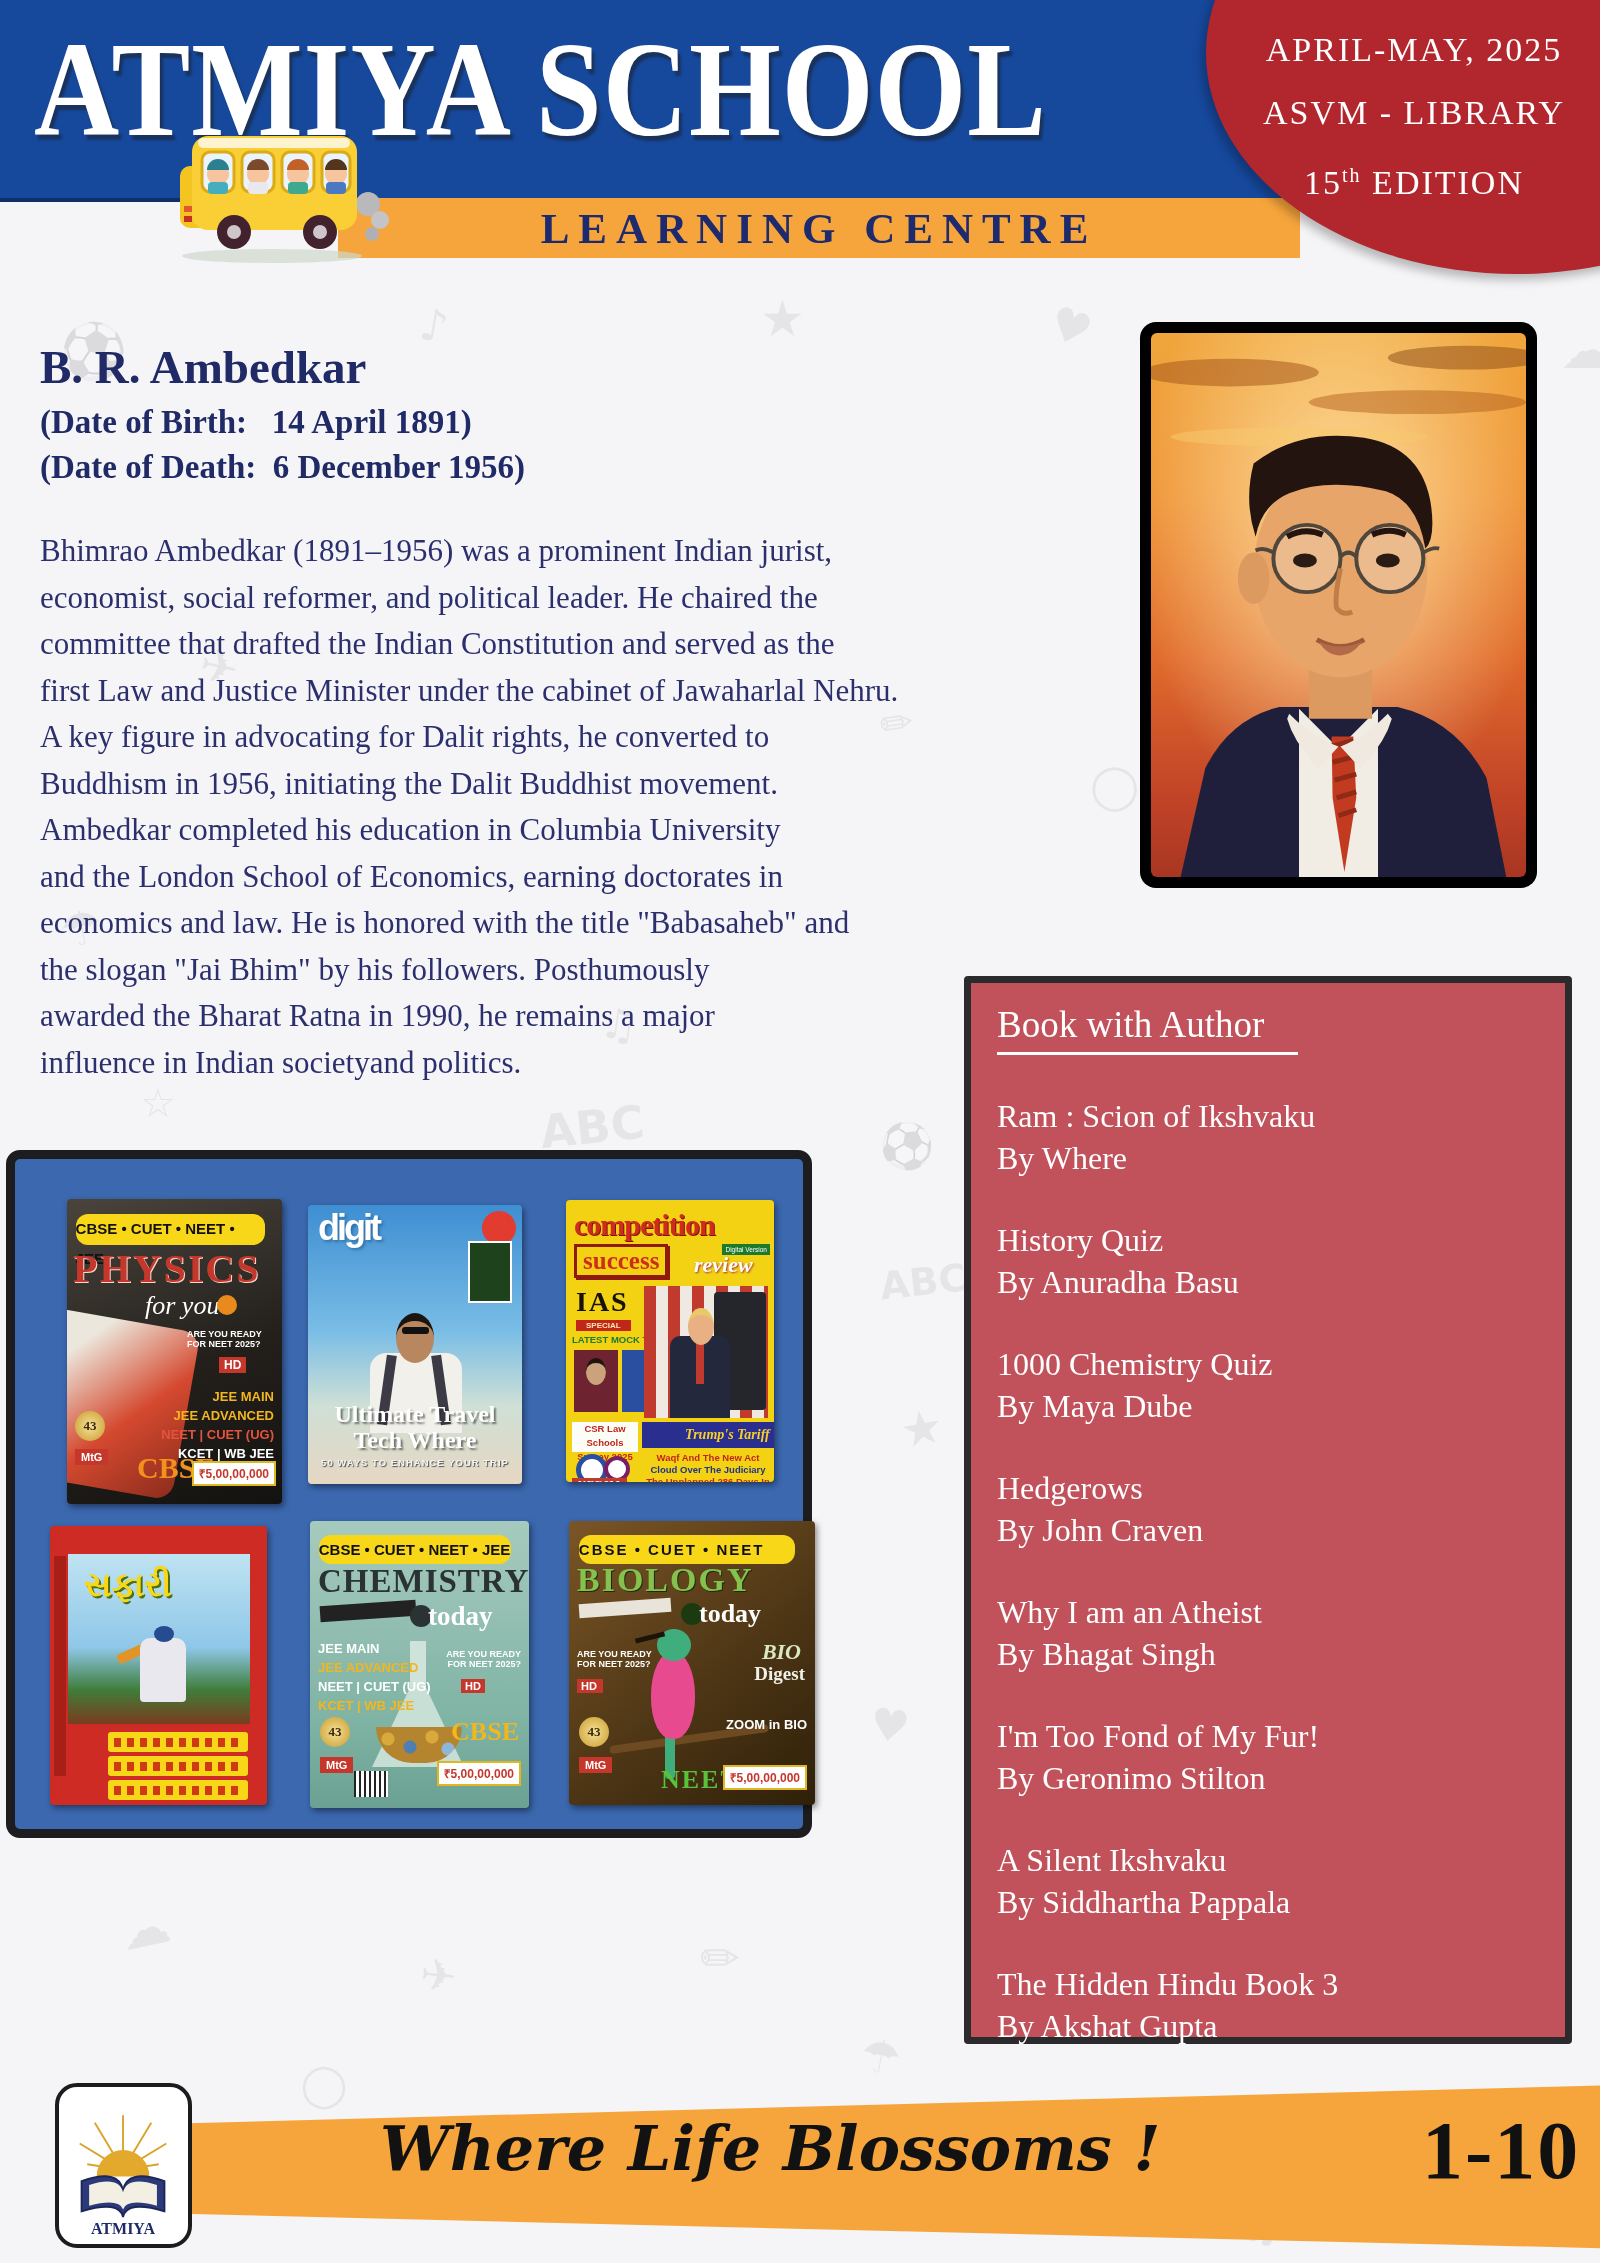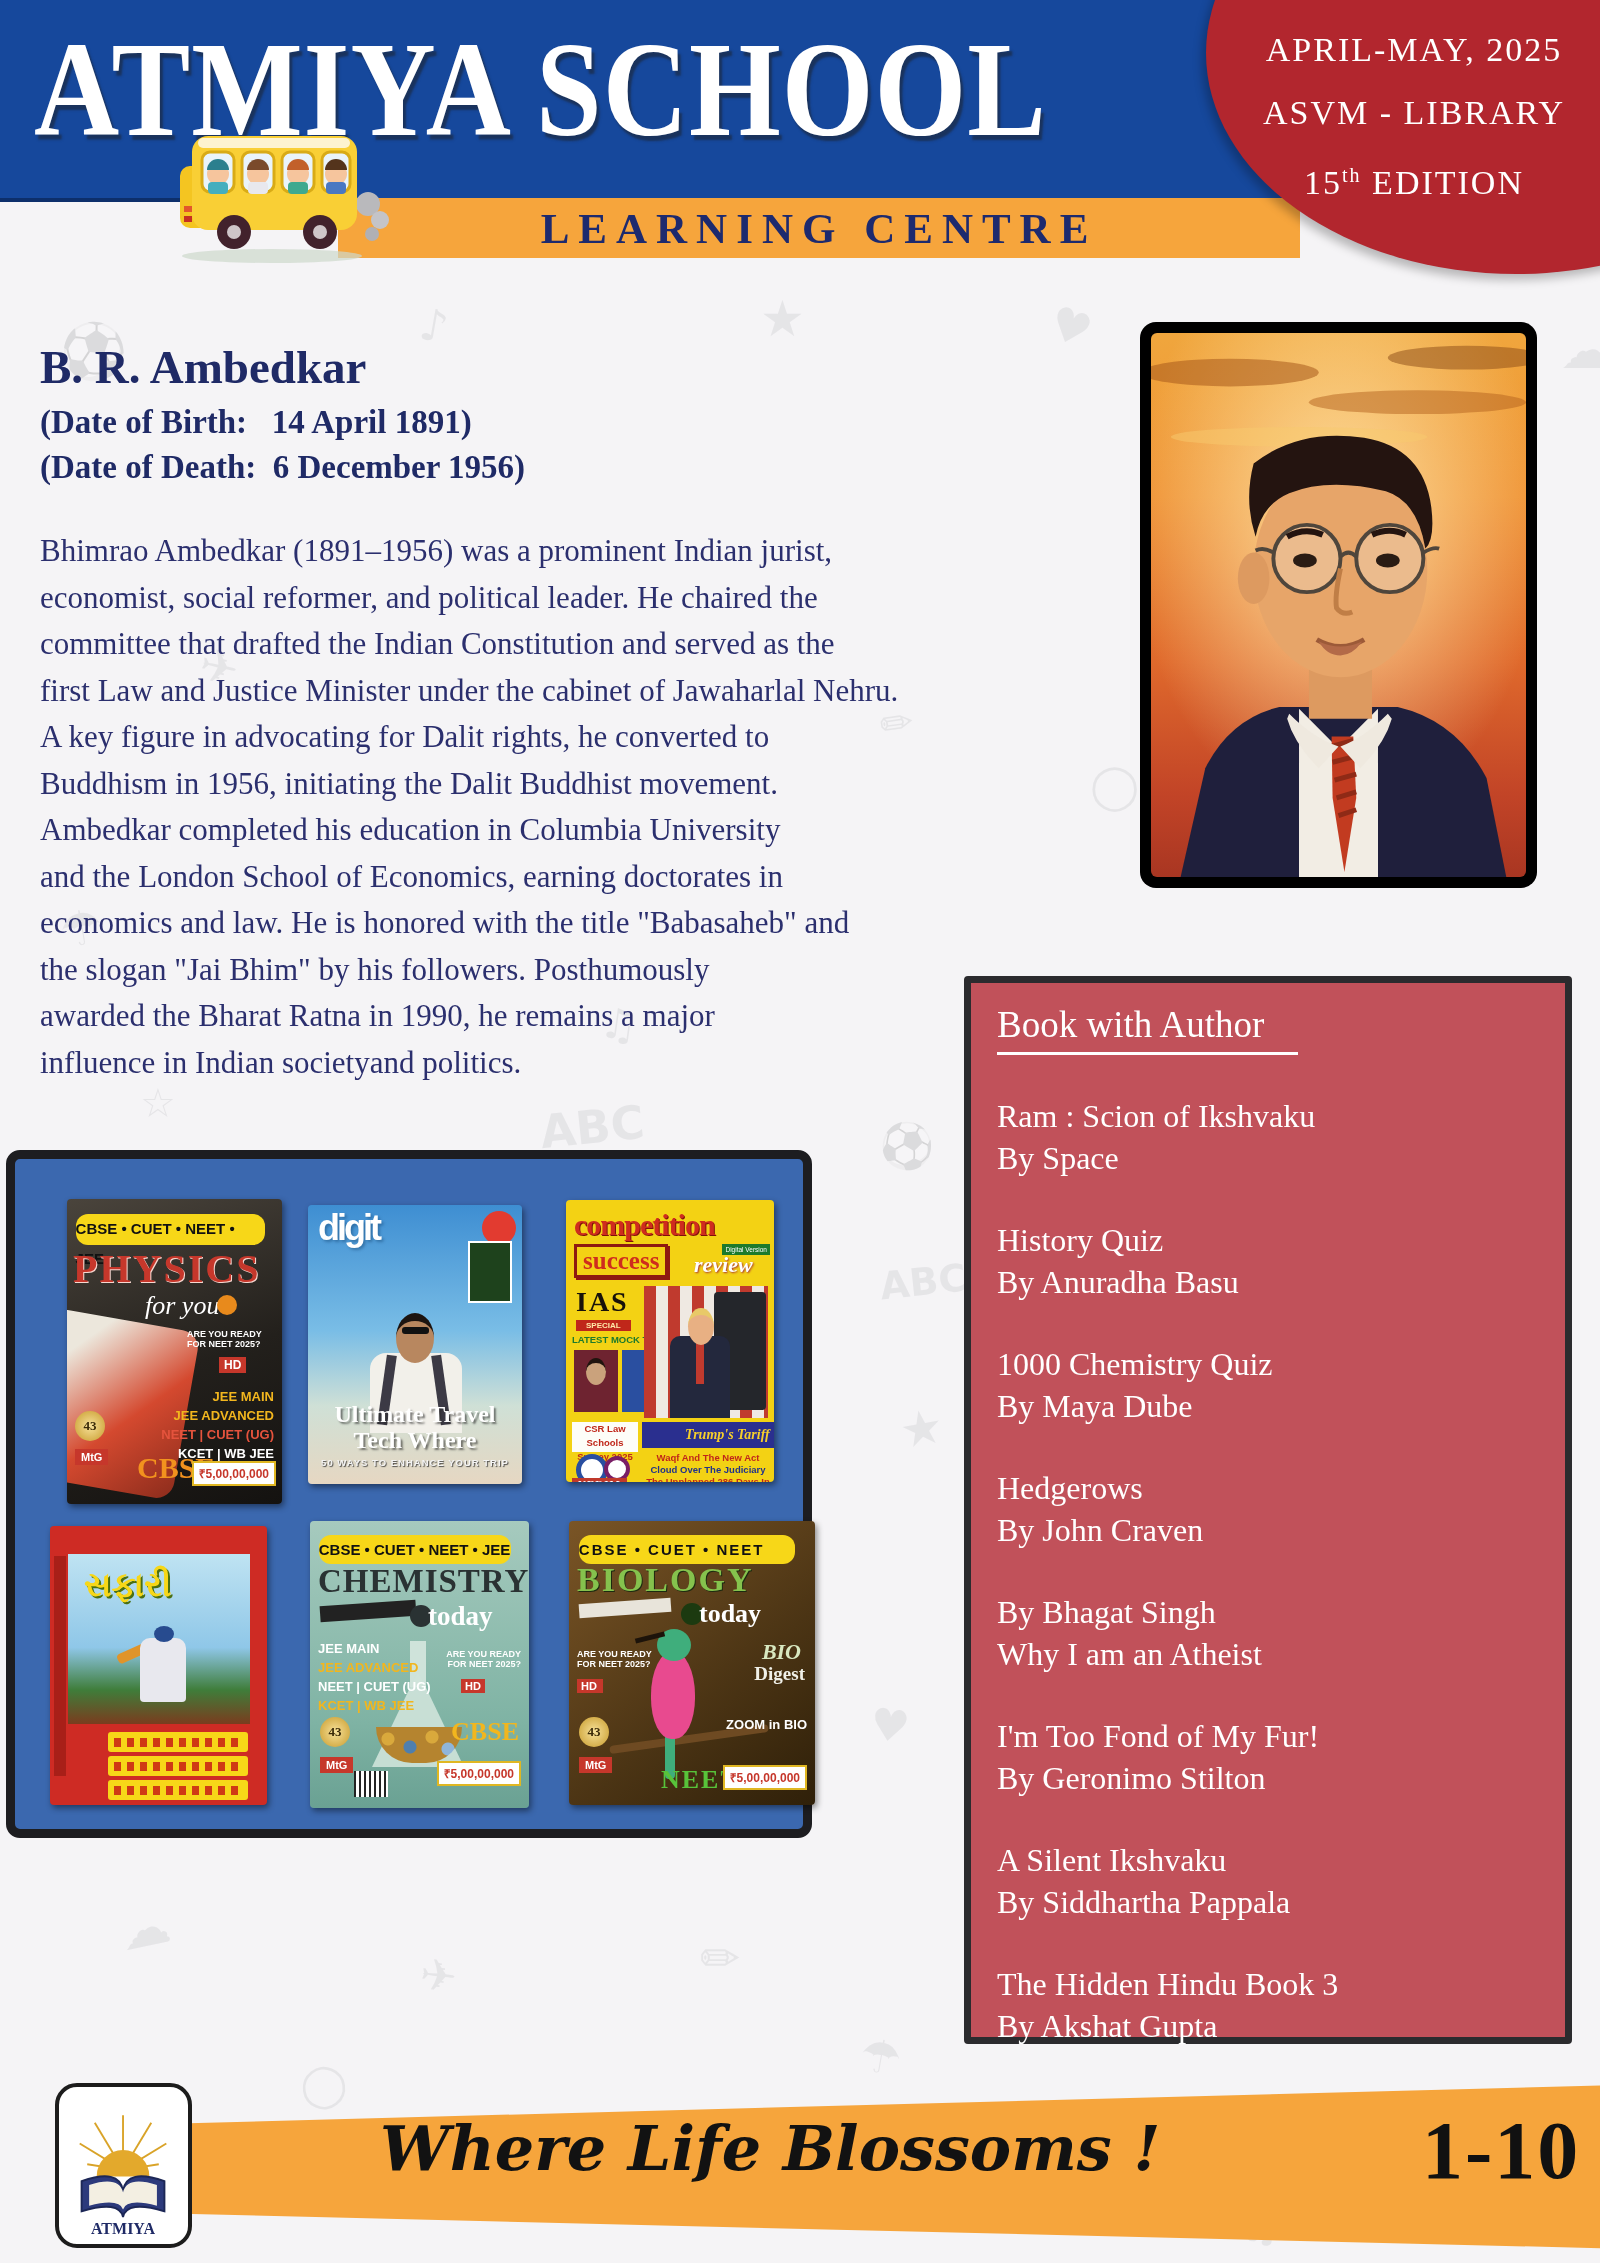--- a/index.html
+++ b/index.html
@@ -339,37 +339,37 @@
     <path d="M192 238 q-6 28 -4 40 q6 8 16 4" stroke="#c07e46" stroke-width="5" fill="none"></path>
     <path d="M168 310 q24 14 48 0" stroke="#9c5a38" stroke-width="5" fill="none"></path>
     <path d="M170 312 q22 10 44 0 q-10 14 -22 14 q-14 0 -22 -14" fill="#b36a48"></path>
   </svg>
 </div>
 
 <div class="abs" id="book-panel">
   <div id="book-title">Book with Author </div>
   <div class="book-item">
     <div>Ram : Scion of Ikshvaku</div>
-    <div>By Space</div>
+    <div>By Where</div>
   </div>
   <div class="book-item">
     <div>History Quiz</div>
     <div>By Anuradha Basu</div>
   </div>
   <div class="book-item">
     <div>1000 Chemistry Quiz</div>
     <div>By Maya Dube</div>
   </div>
   <div class="book-item">
     <div>Hedgerows</div>
     <div>By John Craven</div>
   </div>
   <div class="book-item">
+    <div>Why I am an Atheist</div>
     <div>By Bhagat Singh</div>
-    <div>Why I am an Atheist</div>
   </div>
   <div class="book-item">
     <div>I'm Too Fond of My Fur!</div>
     <div>By Geronimo Stilton</div>
   </div>
   <div class="book-item">
     <div>A Silent Ikshvaku</div>
     <div>By Siddhartha Pappala</div>
   </div>
   <div class="book-item">

